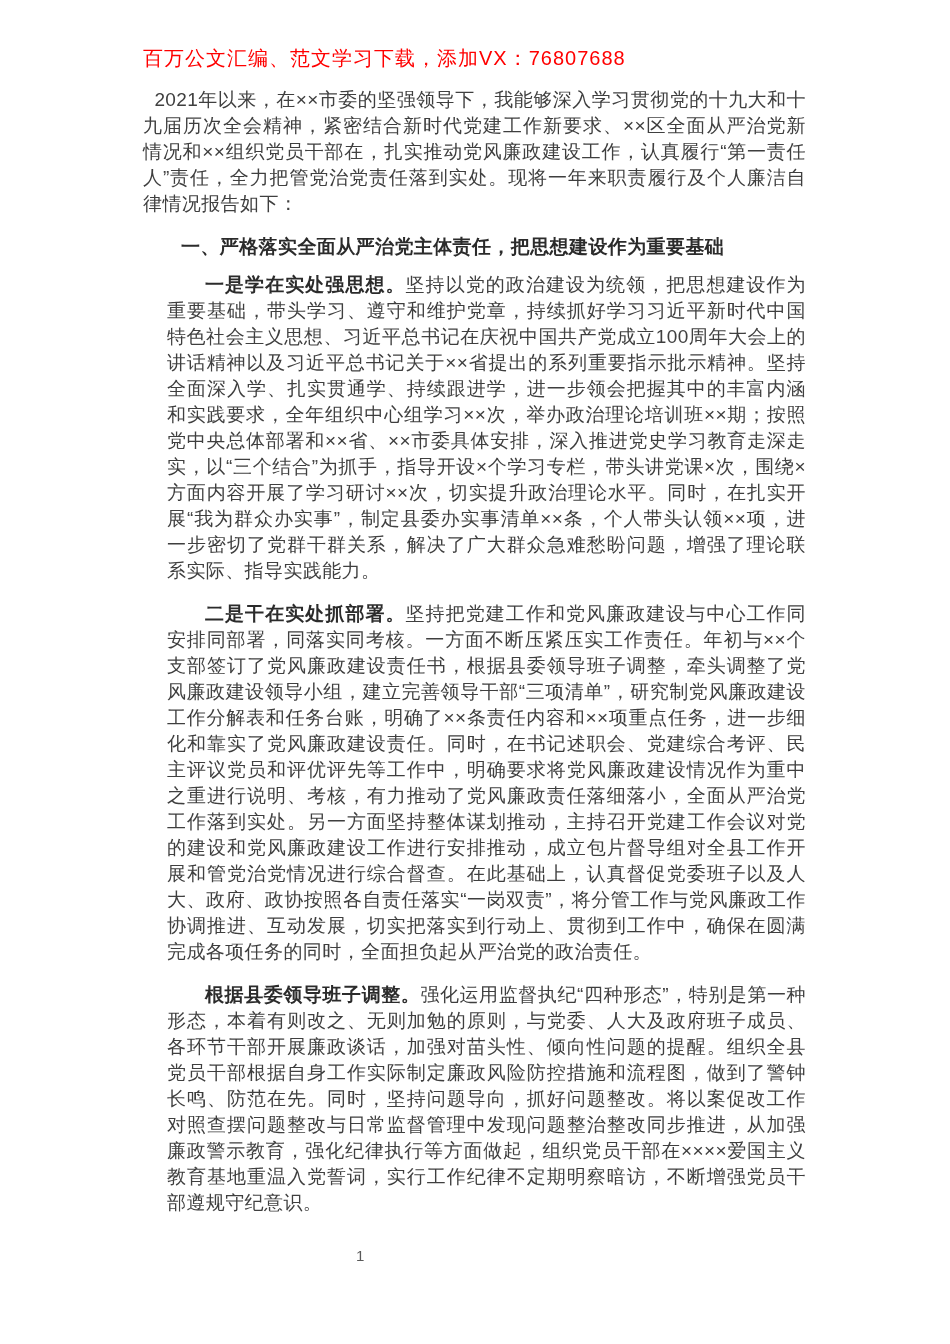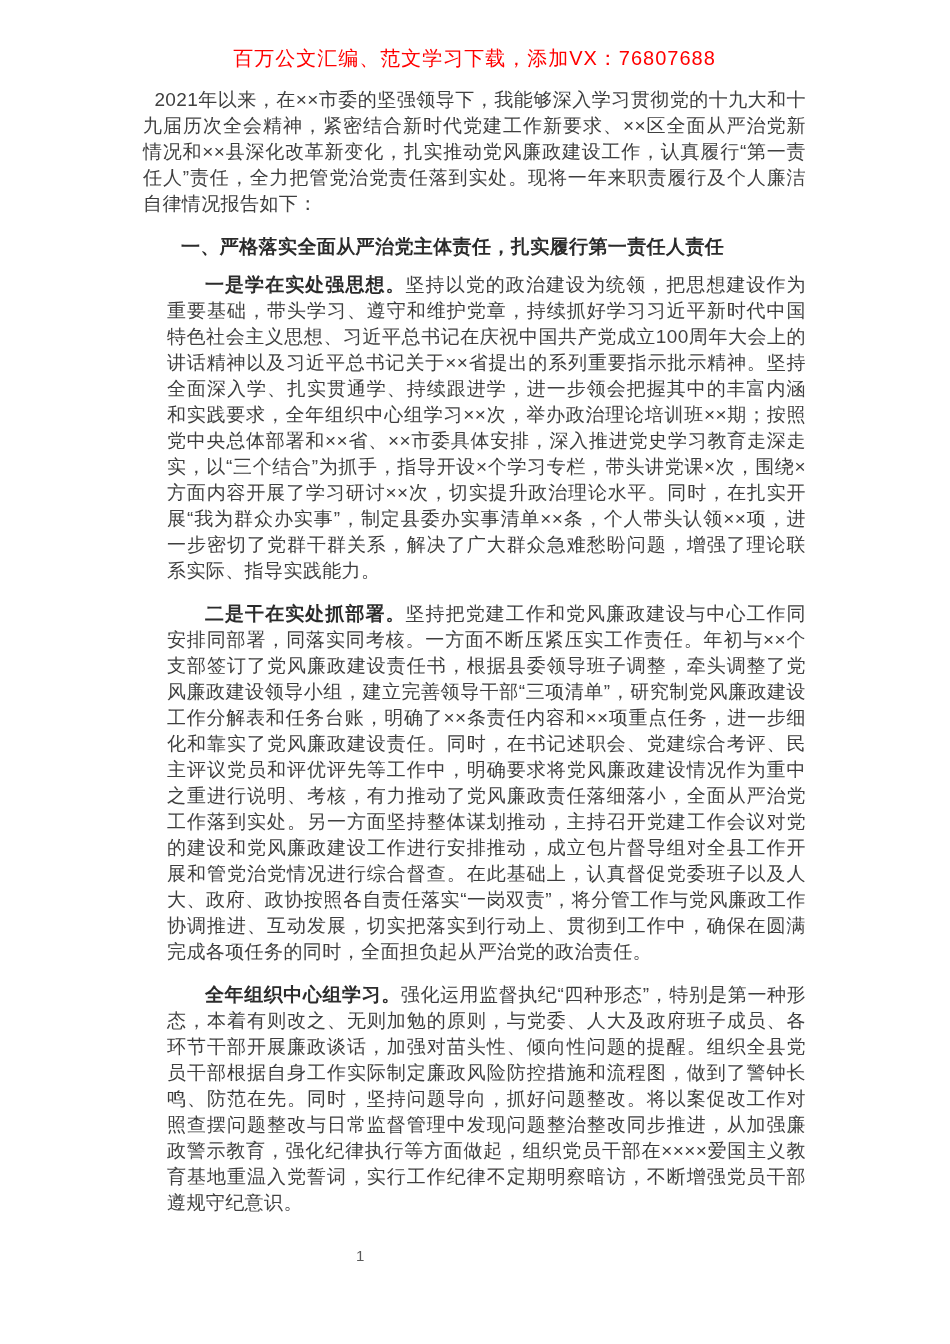--- a/index.html
+++ b/index.html
@@ -15,21 +15,21 @@
     font-family: "Liberation Sans", sans-serif;
   }
   .page {
     position: absolute;
     inset: 0;
     background: #ffffff;
     box-sizing: border-box;
     padding: 46px 144px 0 143px;
   }
   .promo-header {
-    text-align: center;
+    text-align: left;
     color: #ff0000;
     font-size: 20px;
     line-height: 24px;
     margin: 0 0 17px 0;
     letter-spacing: 1px;
     white-space: nowrap;
   }
   .doc-body p {
     font-size: 19px;
     line-height: 26px;
@@ -63,21 +63,21 @@
     color: #595959;
   }
 </style>
 </head>
 <body>
 
 <div class="page">
   <div class="promo-header">百万公文汇编、范文学习下载，添加VX：76807688</div>
 
   <div class="doc-body">
-      <p class="intro">2021年以来，在××市委的坚强领导下，我能够深入学习贯彻党的十九大和十九届历次全会精神，紧密结合新时代党建工作新要求、××区全面从严治党新情况和××县深化改革新变化，扎实推动党风廉政建设工作，认真履行“第一责任人”责任，全力把管党治党责任落到实处。现将一年来职责履行及个人廉洁自律情况报告如下：</p>
-      <p class="heading">一、严格落实全面从严治党主体责任，扎实履行第一责任人责任</p>
+      <p class="intro">2021年以来，在××市委的坚强领导下，我能够深入学习贯彻党的十九大和十九届历次全会精神，紧密结合新时代党建工作新要求、××区全面从严治党新情况和××组织党员干部在，扎实推动党风廉政建设工作，认真履行“第一责任人”责任，全力把管党治党责任落到实处。现将一年来职责履行及个人廉洁自律情况报告如下：</p>
+      <p class="heading">一、严格落实全面从严治党主体责任，把思想建设作为重要基础</p>
       <p class="body"><strong>一是学在实处强思想。</strong>坚持以党的政治建设为统领，把思想建设作为重要基础，带头学习、遵守和维护党章，持续抓好学习习近平新时代中国特色社会主义思想、习近平总书记在庆祝中国共产党成立100周年大会上的讲话精神以及习近平总书记关于××省提出的系列重要指示批示精神。坚持全面深入学、扎实贯通学、持续跟进学，进一步领会把握其中的丰富内涵和实践要求，全年组织中心组学习××次，举办政治理论培训班××期；按照党中央总体部署和××省、××市委具体安排，深入推进党史学习教育走深走实，以“三个结合”为抓手，指导开设×个学习专栏，带头讲党课×次，围绕×方面内容开展了学习研讨××次，切实提升政治理论水平。同时，在扎实开展“我为群众办实事”，制定县委办实事清单××条，个人带头认领××项，进一步密切了党群干群关系，解决了广大群众急难愁盼问题，增强了理论联系实际、指导实践能力。</p>
       <p class="body"><strong>二是干在实处抓部署。</strong>坚持把党建工作和党风廉政建设与中心工作同安排同部署，同落实同考核。一方面不断压紧压实工作责任。年初与××个支部签订了党风廉政建设责任书，根据县委领导班子调整，牵头调整了党风廉政建设领导小组，建立完善领导干部“三项清单”，研究制党风廉政建设工作分解表和任务台账，明确了××条责任内容和××项重点任务，进一步细化和靠实了党风廉政建设责任。同时，在书记述职会、党建综合考评、民主评议党员和评优评先等工作中，明确要求将党风廉政建设情况作为重中之重进行说明、考核，有力推动了党风廉政责任落细落小，全面从严治党工作落到实处。另一方面坚持整体谋划推动，主持召开党建工作会议对党的建设和党风廉政建设工作进行安排推动，成立包片督导组对全县工作开展和管党治党情况进行综合督查。在此基础上，认真督促党委班子以及人大、政府、政协按照各自责任落实“一岗双责”，将分管工作与党风廉政工作协调推进、互动发展，切实把落实到行动上、贯彻到工作中，确保在圆满完成各项任务的同时，全面担负起从严治党的政治责任。</p>
-      <p class="body"><strong>全年组织中心组学习。</strong>强化运用监督执纪“四种形态”，特别是第一种形态，本着有则改之、无则加勉的原则，与党委、人大及政府班子成员、各环节干部开展廉政谈话，加强对苗头性、倾向性问题的提醒。组织全县党员干部根据自身工作实际制定廉政风险防控措施和流程图，做到了警钟长鸣、防范在先。同时，坚持问题导向，抓好问题整改。将以案促改工作对照查摆问题整改与日常监督管理中发现问题整治整改同步推进，从加强廉政警示教育，强化纪律执行等方面做起，组织党员干部在××××爱国主义教育基地重温入党誓词，实行工作纪律不定期明察暗访，不断增强党员干部遵规守纪意识。</p>
+      <p class="body"><strong>根据县委领导班子调整。</strong>强化运用监督执纪“四种形态”，特别是第一种形态，本着有则改之、无则加勉的原则，与党委、人大及政府班子成员、各环节干部开展廉政谈话，加强对苗头性、倾向性问题的提醒。组织全县党员干部根据自身工作实际制定廉政风险防控措施和流程图，做到了警钟长鸣、防范在先。同时，坚持问题导向，抓好问题整改。将以案促改工作对照查摆问题整改与日常监督管理中发现问题整治整改同步推进，从加强廉政警示教育，强化纪律执行等方面做起，组织党员干部在××××爱国主义教育基地重温入党誓词，实行工作纪律不定期明察暗访，不断增强党员干部遵规守纪意识。</p>
     </div>
 
   <div class="page-number">1</div>
 </div>
 
 </body></html>

